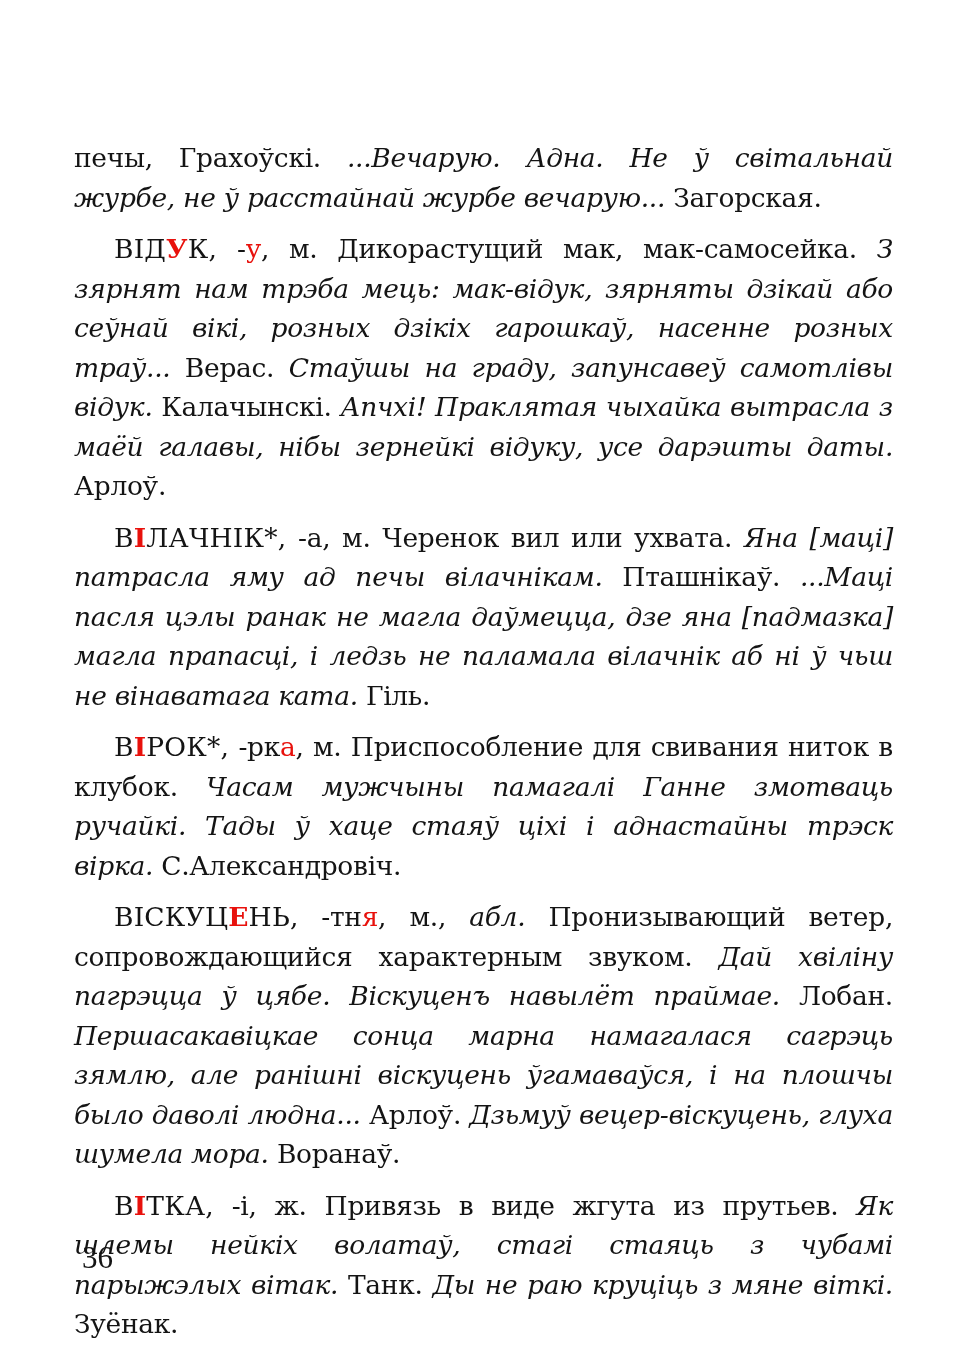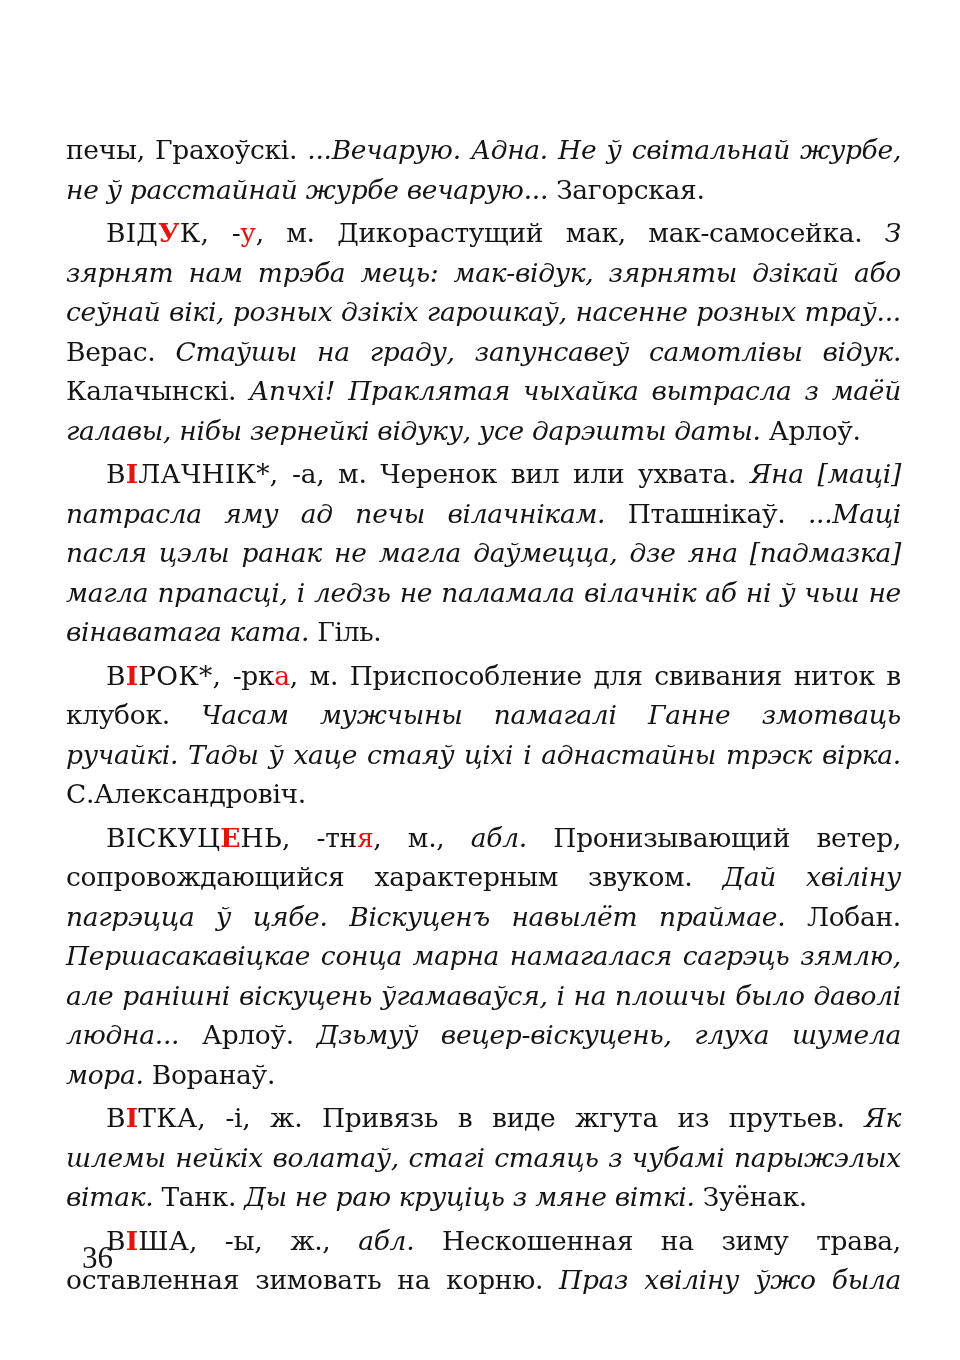--- a/index.html
+++ b/index.html
@@ -16,21 +16,21 @@
     position: absolute;
     left: 62px;
     top: 126px;
     width: 843px;
     font-size: 26.5px;
     line-height: 39.5px;
     letter-spacing: -0.3px;
     color: #141414;
     text-align: justify;
   }
-  .para { margin: 4px; }
+  .para { margin: 12px; }
   .para.indent { text-indent: 40px; }
   .para.flush-last { text-align-last: justify; }
   .seg-n { font-style: normal; font-weight: normal; }
   .seg-i { font-style: italic; }
   .seg-b { font-weight: normal; letter-spacing: 0.2px; }
   .seg-br { font-weight: bold; letter-spacing: 0.2px; }
   .seg-r { font-weight: normal; }
   .page-number {
     position: absolute;
     left: 82px;

